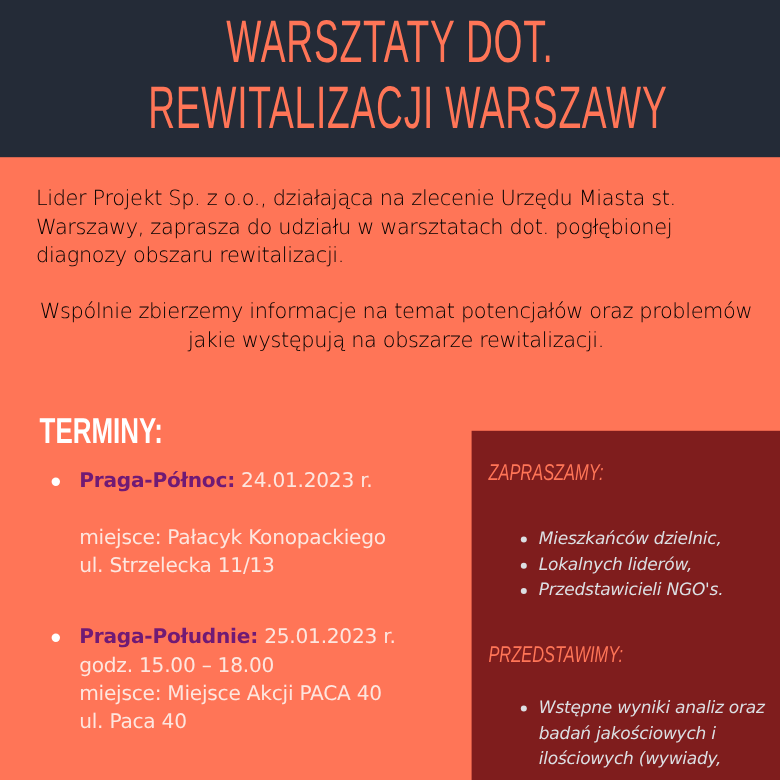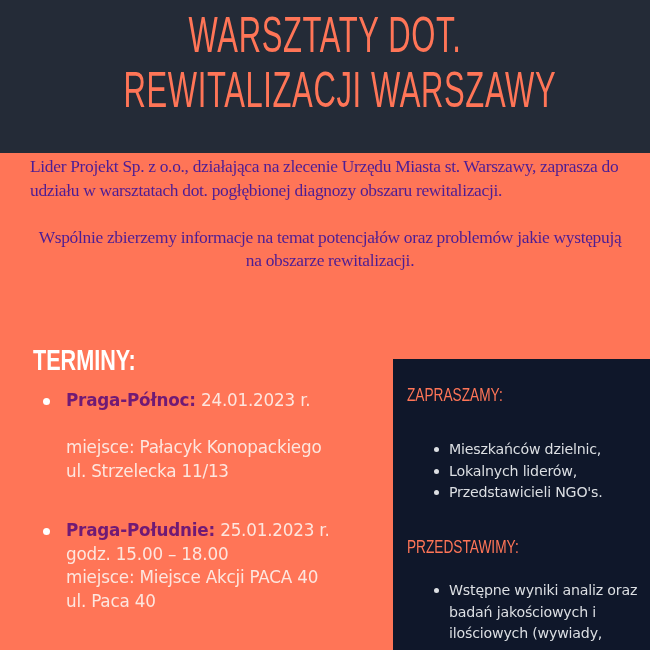--- a/index.html
+++ b/index.html
@@ -2,37 +2,37 @@
 <html><head>
   <meta charset="utf-8">
   <style>
     html, body { margin: 0; padding: 0; }
     body {
       width: 650px; height: 650px; overflow: hidden; position: relative;
       background: #ff7557;
       font-family: "DejaVu Sans", sans-serif;
     }
     .header {
-      position: absolute; left: 0; top: 0; width: 650px; height: 153px;
+      position: absolute; left: 0; top: 0; width: 650px; height: 131px;
       background: #242b37;
     }
     .title-line {
       position: absolute; left: 0; width: 650px; text-align: center;
       color: #ff7557;
       font-family: "Liberation Sans", sans-serif;
       font-size: 50px; line-height: 50px; letter-spacing: 1px;
       transform: scaleX(0.62); transform-origin: center;
       white-space: nowrap;
     }
     .title-line.l1 { top: 10px; }
     .title-line.l2 { top: 65px; }
     .intro {
       position: absolute; left: 30px; top: 155px; width: 600px;
-      color: #4c1d95; font-size: 17.4px; line-height: 23.5px;
-      font-weight: 300; letter-spacing: -0.3px; font-family: Liberation Serif, serif;
+      color: #000000; font-size: 17.4px; line-height: 23.5px;
+      font-weight: 300; letter-spacing: -0.3px;
     }
     .intro p { margin: 0; }
     .intro p + p { margin-top: 23.5px; text-align: center; }
     .section-heading {
       position: absolute; font-family: "Liberation Sans", sans-serif;
       font-weight: bold; white-space: nowrap;
       transform: scaleX(0.72); transform-origin: left center;
     }
     .terminy-heading { left: 33px; top: 343px; font-size: 30px; color: #ffffff; }
     .term-list {
@@ -42,21 +42,22 @@
     }
     .term-item { position: relative; padding-left: 28px; }
     .term-item + .term-item { margin-top: 36px; }
     .bullet {
       position: absolute; left: 5px; top: 9px; width: 7px; height: 7px;
       border-radius: 50%; background: #ffffff;
     }
     .term-name { font-weight: bold; color: #701a75; }
     .side-box {
       position: absolute; left: 393px; top: 359px; width: 257px; height: 291px;
-      background: #0f172a;
+      background: #7f1d1d;
+      font-style: italic;
     }
     .side-heading {
       position: absolute; left: 14px; font-family: "Liberation Sans", sans-serif;
       font-size: 19px; color: #ff7557; white-space: nowrap;
       transform: scaleX(0.72); transform-origin: left center;
     }
     .zap-heading { top: 25px; }
     .prz-heading { top: 177px; }
     .side-list {
       position: absolute; left: 28px; width: 240px; margin: 0; padding: 0; list-style: none;

